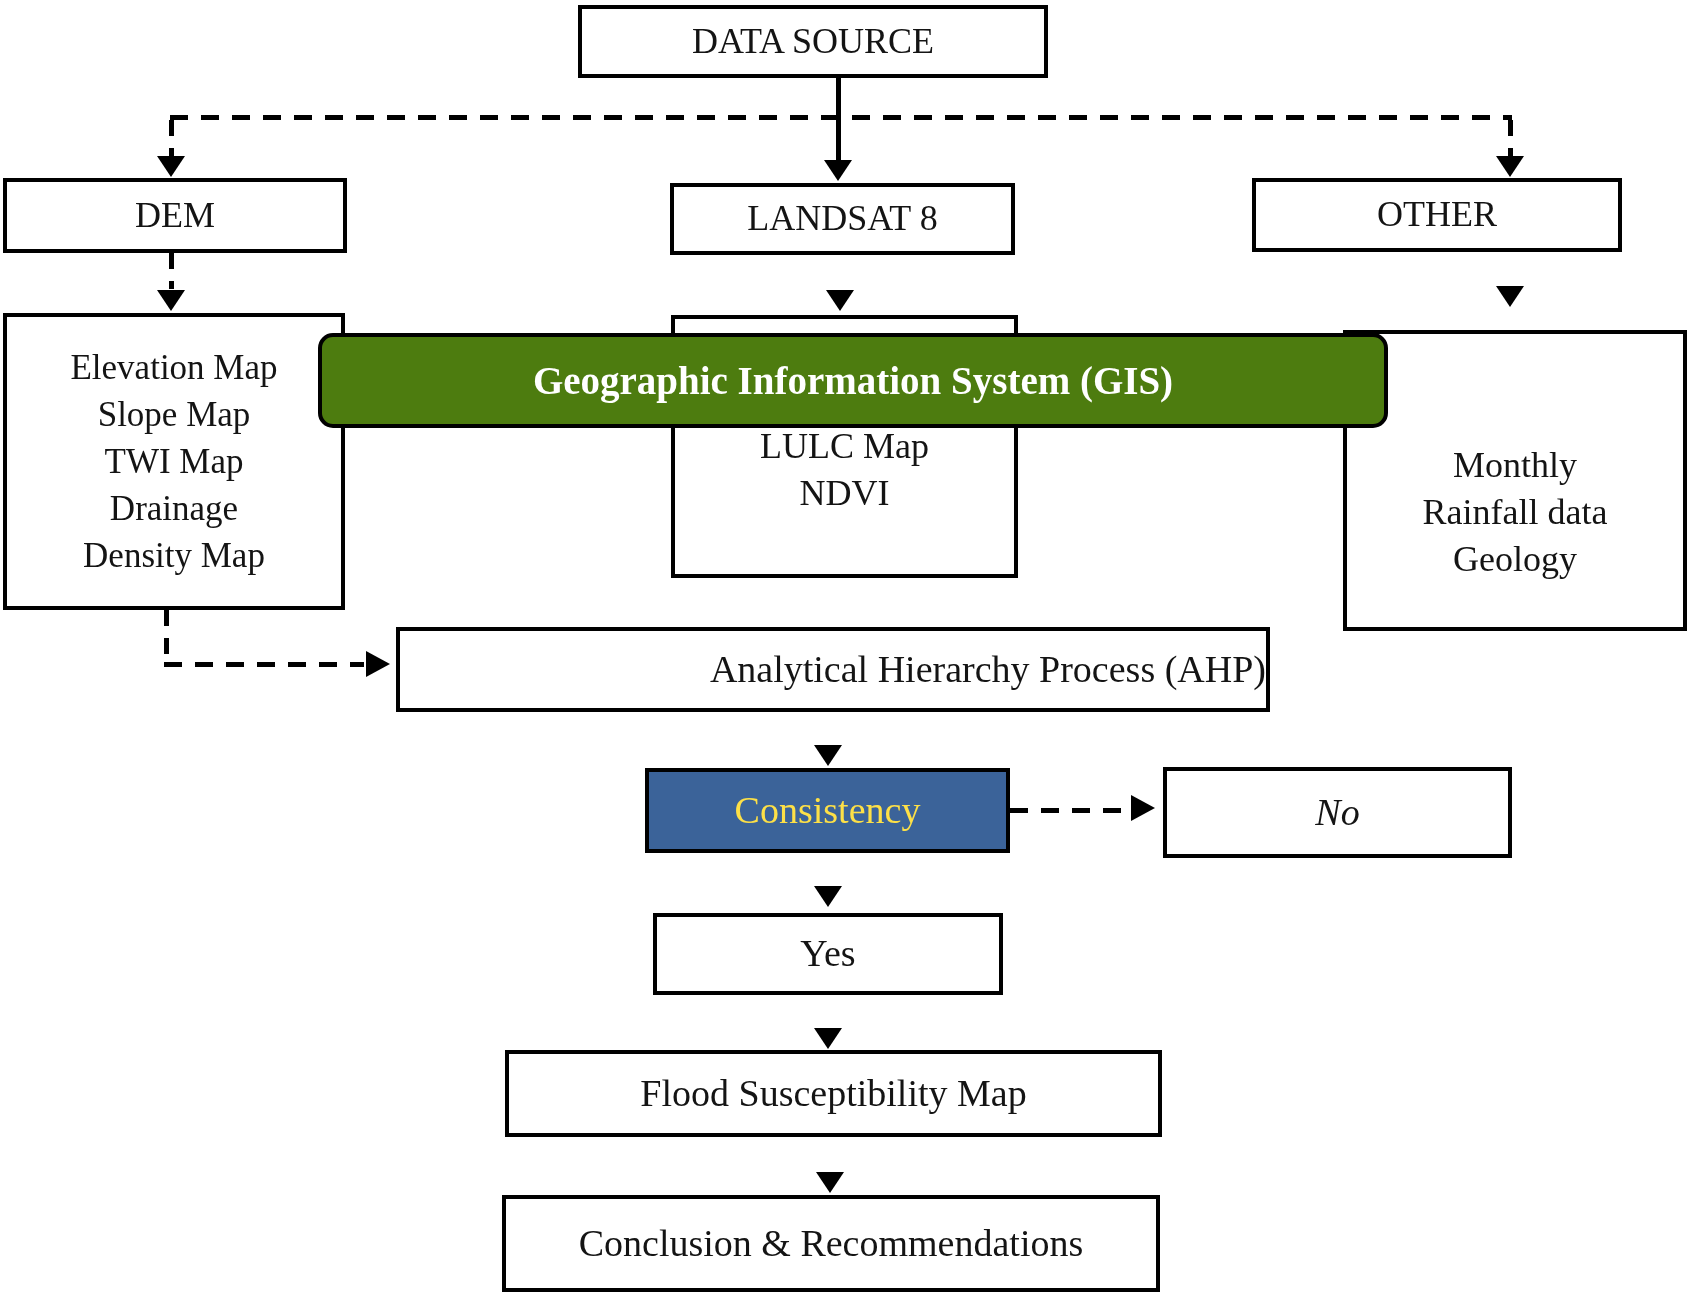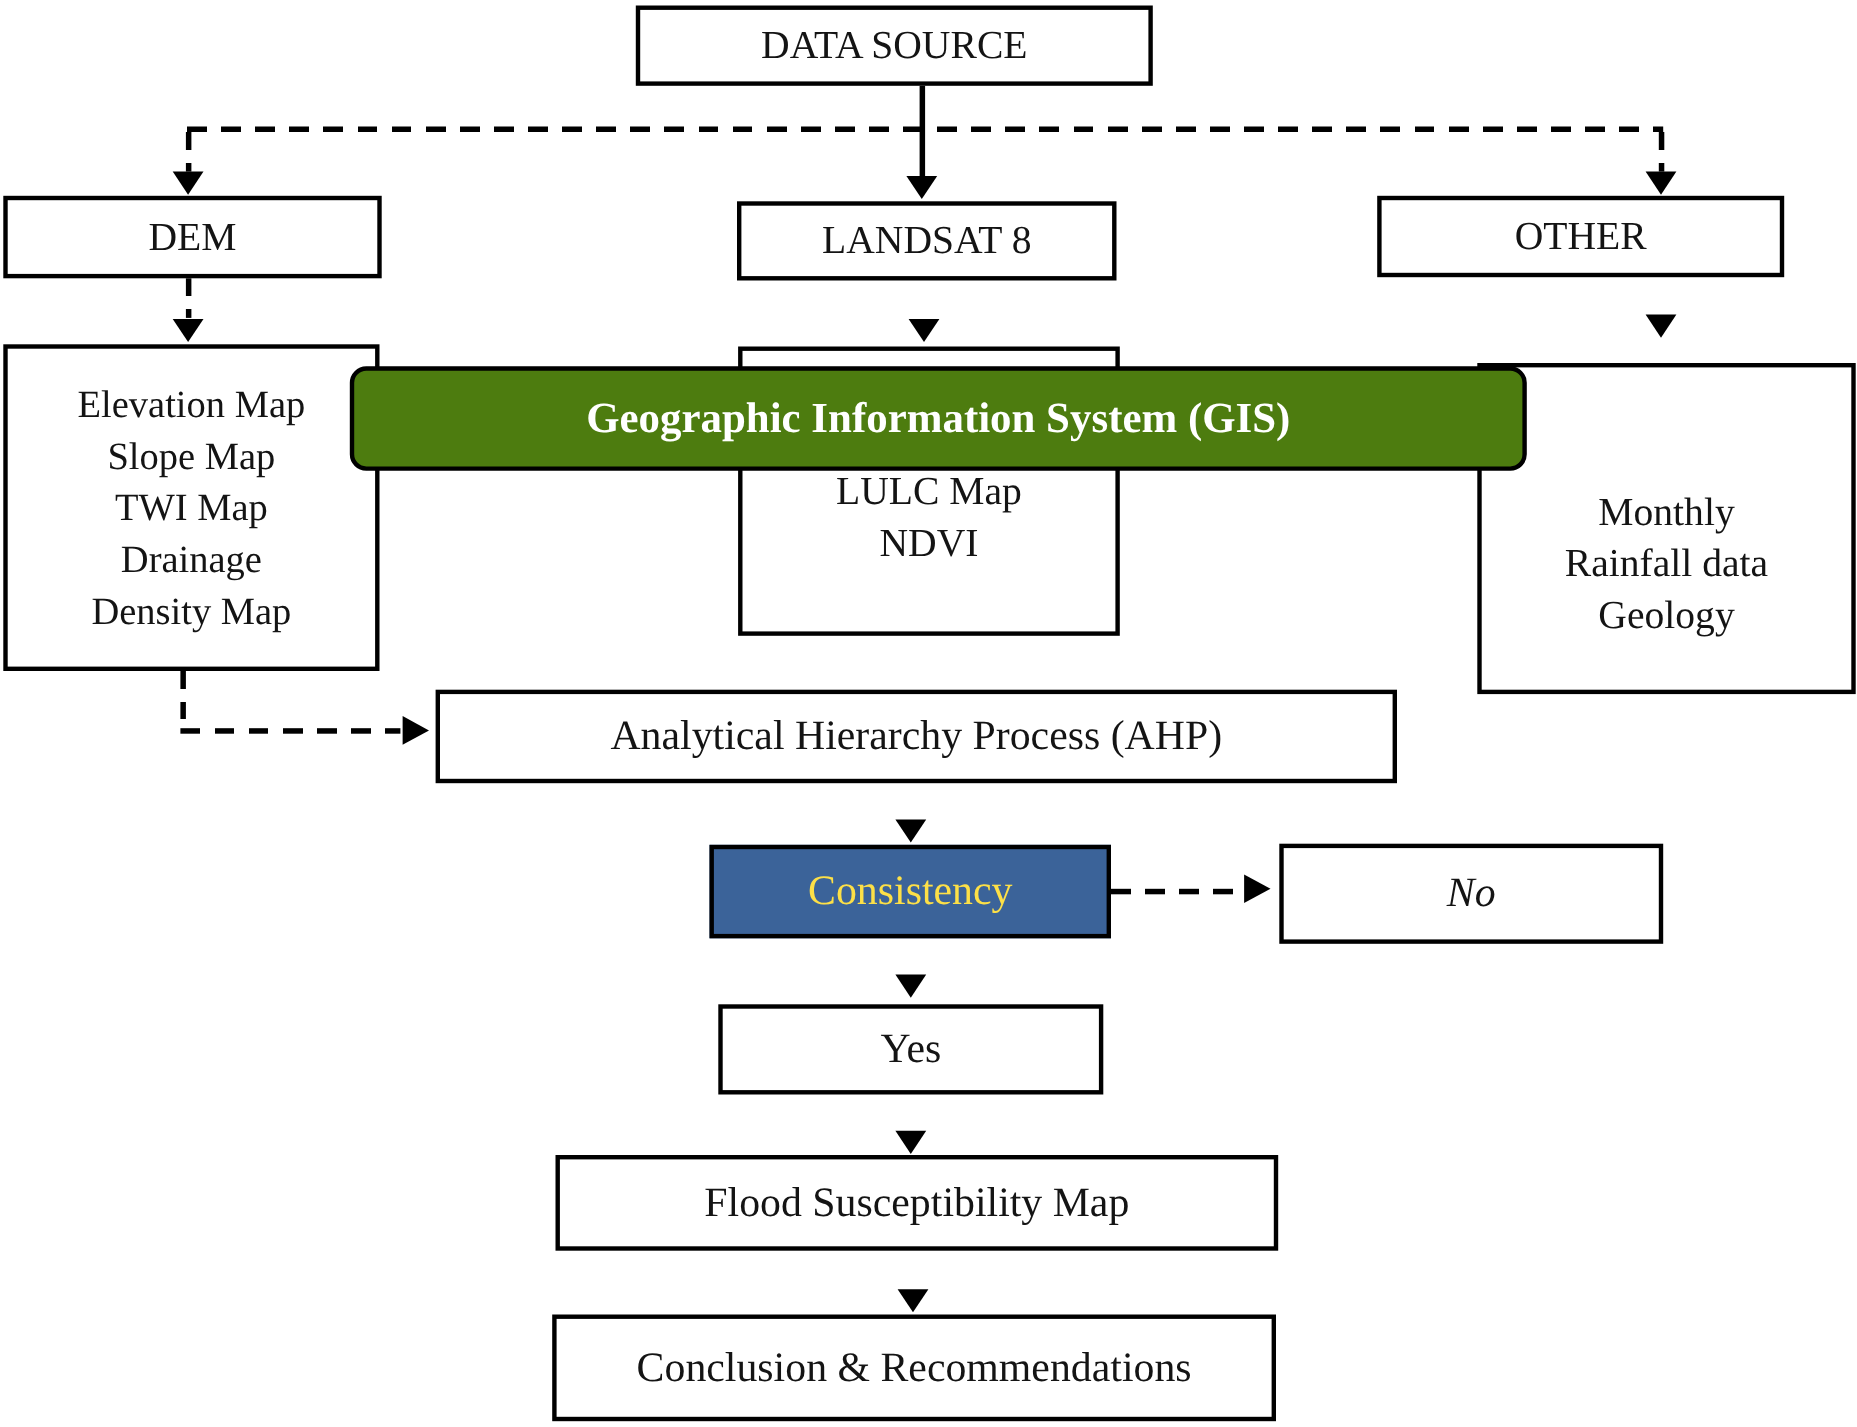--- a/index.html
+++ b/index.html
@@ -122,21 +122,21 @@
   </div>
 
   <div class="banner" style="left: 318px; top: 333px; width: 1070px; height: 95px; background-color: #4d7c0f; border-radius: 15px;">
     <span>Geographic Information System (GIS)</span>
   </div>
 
   <div class="dash-v" style="left:164px; top:610px; height:54px;"></div>
   <div class="dash-h" style="left:164px; top:662px; width:200px;"></div>
   <div class="arr-right" style="left:366px; top:651px;"></div>
 
-  <div class="box" style="left:396px; top:627px; width:874px; height:85px; font-size:38px;">
+  <div class="box" style="left:396px; top:627px; width:874px; height:85px; font-size:38px;justify-content:flex-end;">
     <span>Analytical Hierarchy Process (AHP)</span>
   </div>
 
   <div class="line-v" style="left:826px; top:712px; height:33px;"></div>
   <div class="arr-down" style="left:814px; top:745px;"></div>
 
   <div class="box" style="left: 645px; top: 768px; width: 365px; height: 85px; color: #fde047; font-size: 38px; background-color: rgb(59, 99, 153);">
     <span>Consistency</span>
   </div>
 

